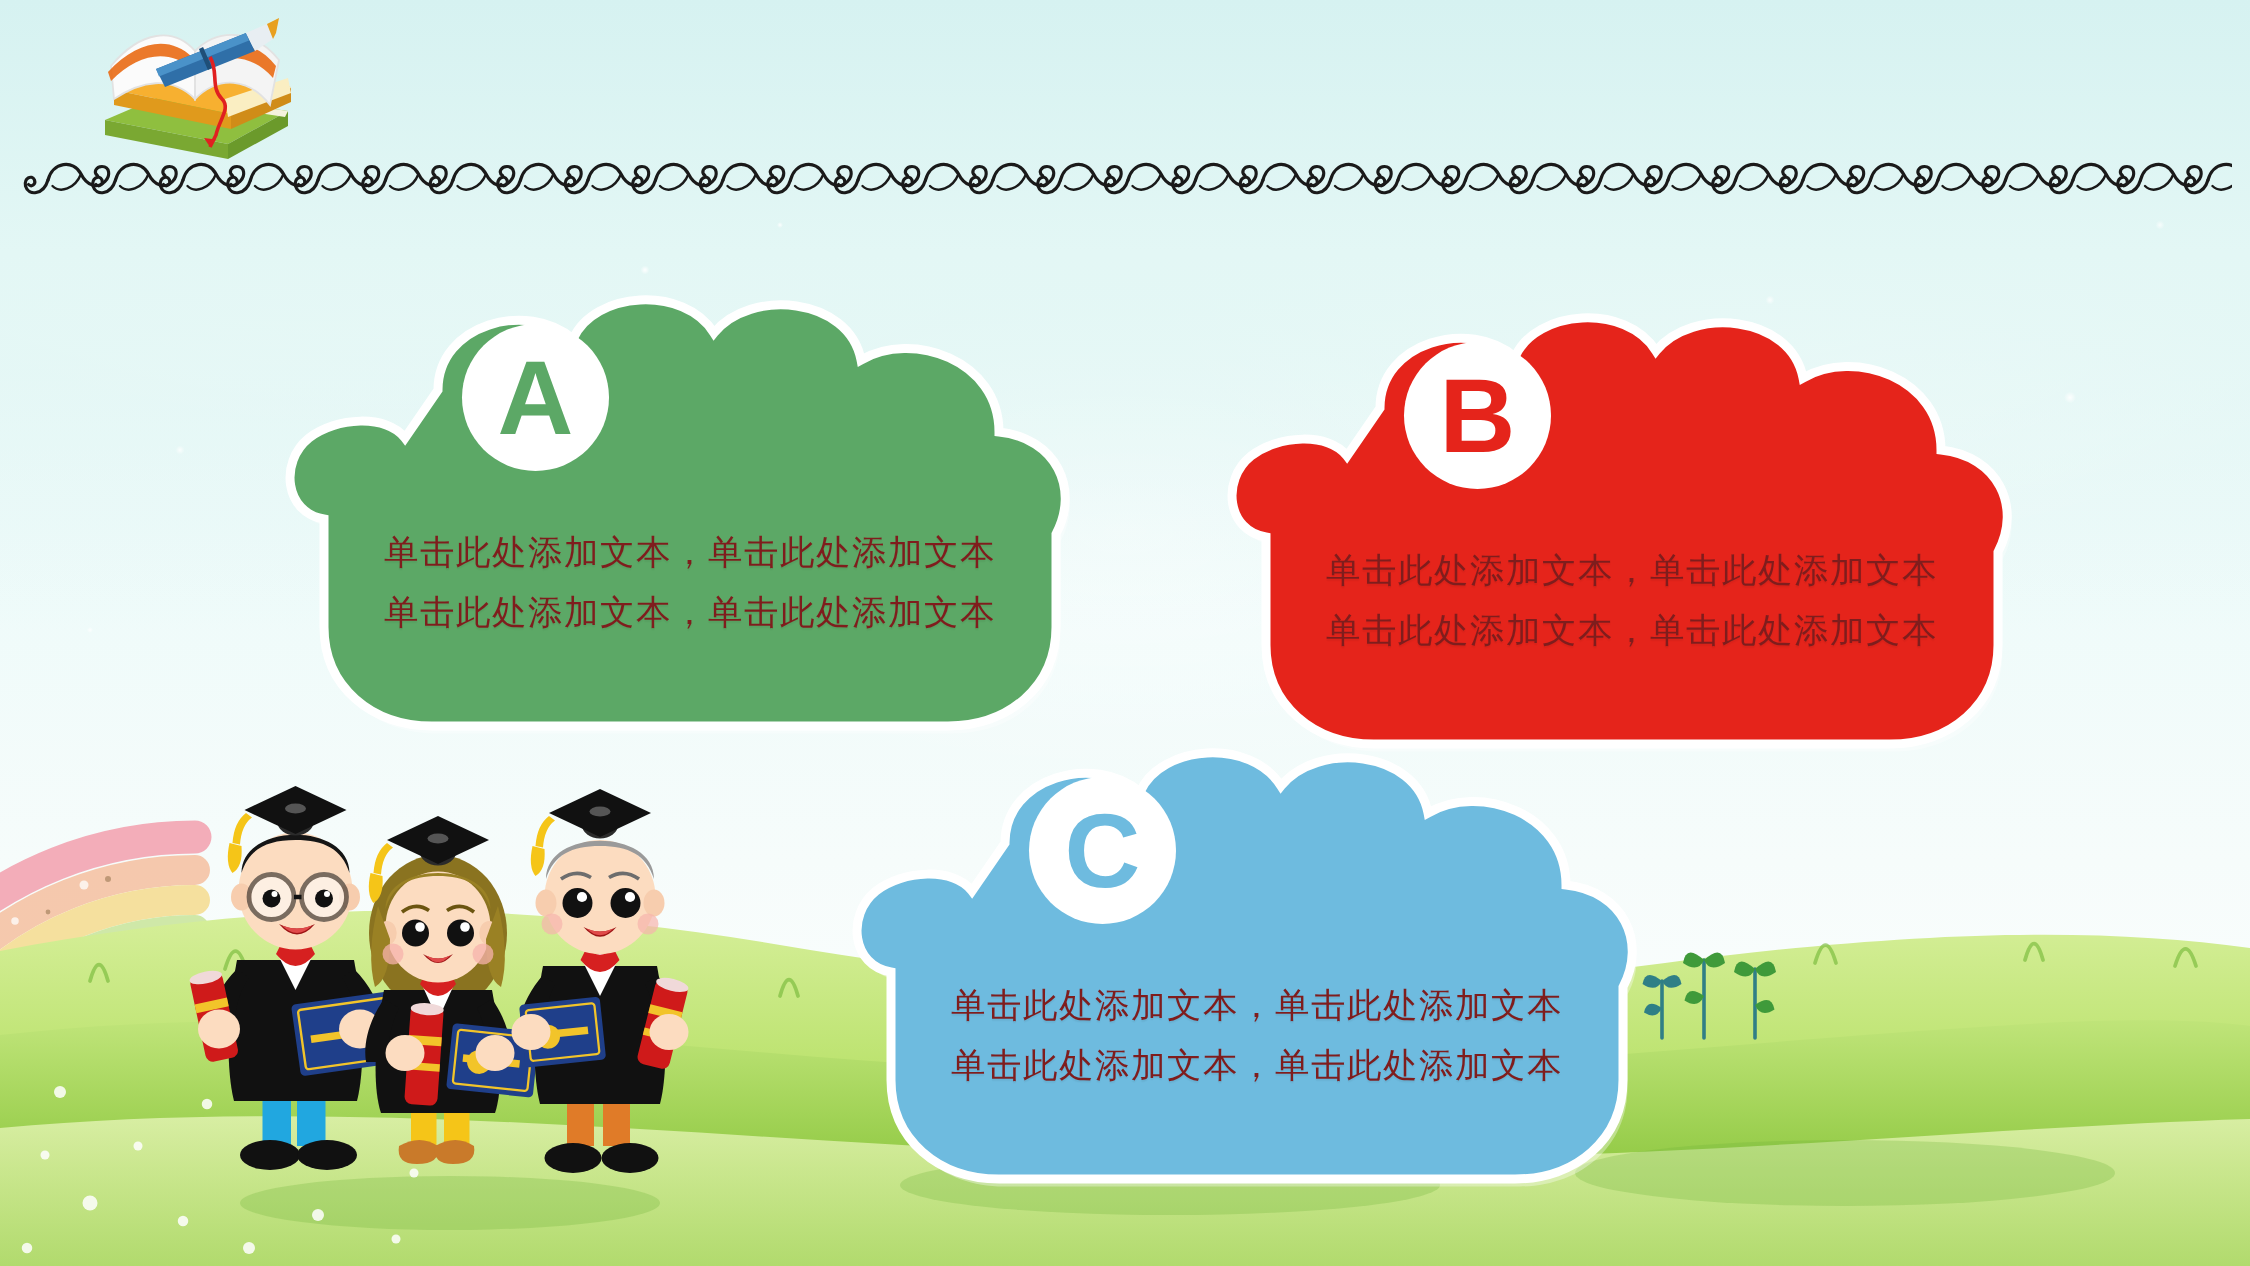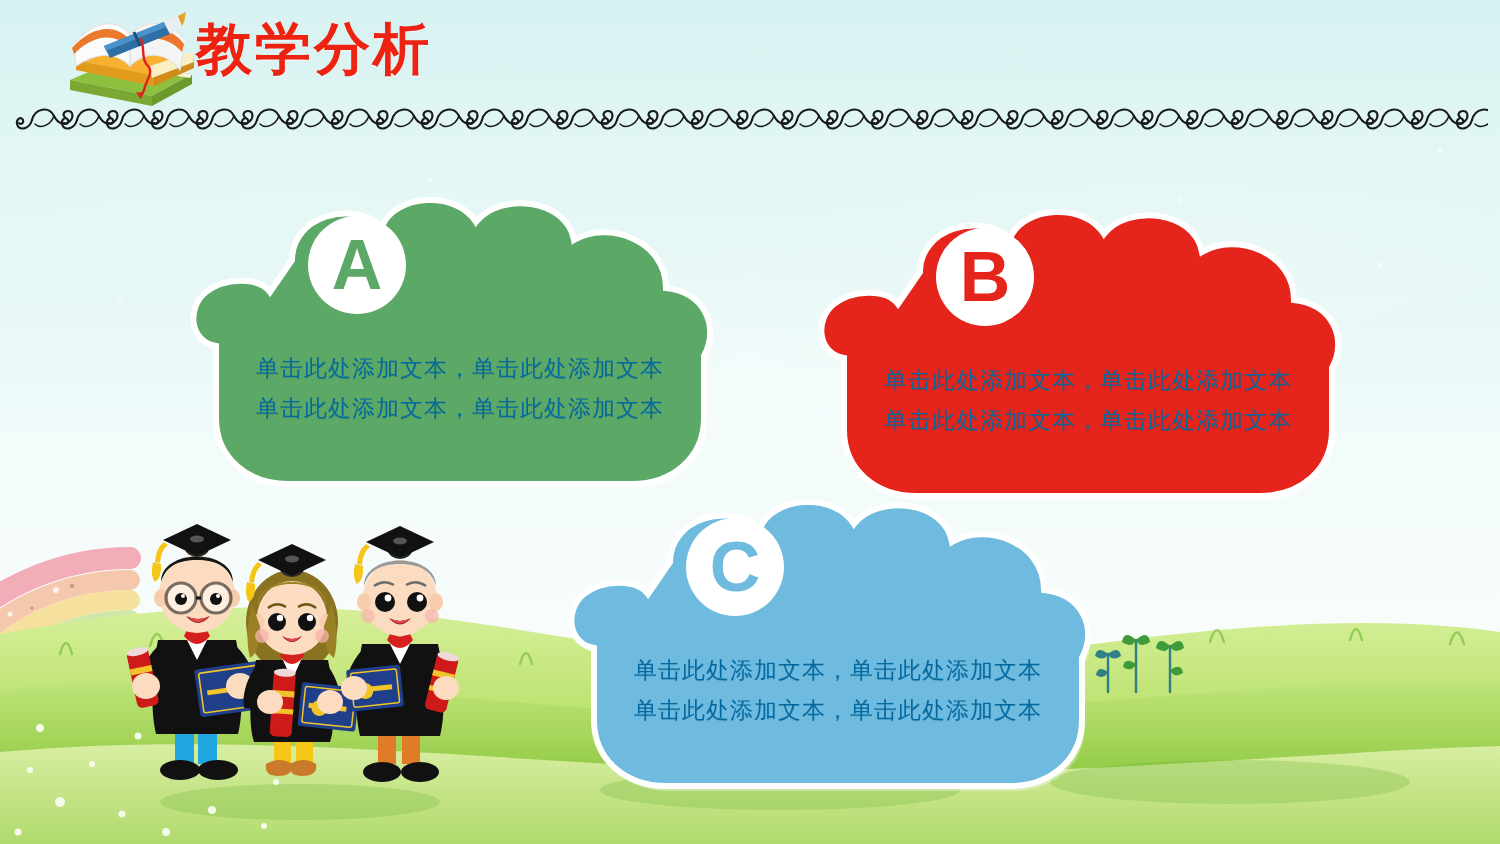--- a/index.html
+++ b/index.html
@@ -53,21 +53,21 @@
     font-family:"Liberation Serif","DejaVu Serif",serif;
     text-shadow:0 1px 0 rgba(255,255,255,.5);
   }
   .divider{position:absolute;left:14px;top:100px;width:1474px;height:34px;}
 
   
   .cloud{position:absolute;}
   .cloud .shape{position:absolute;left:0;top:0;}
   .cloud .body-text{
     position:absolute;left:0;right:0;
-    text-align:center;color:#0369a1;
+    text-align:center;color:#7f1d1d;
     font-size:23px;line-height:40px;letter-spacing:1px;
     font-family:"Liberation Sans","DejaVu Sans",sans-serif;
     text-shadow:0 1px 1px rgba(0,0,0,.06);
     pointer-events:none;
   }
   .cloud .badge{
     position:absolute;border-radius:50%;background:#ffffff;
     display:flex;align-items:center;justify-content:center;
     font-weight:700;line-height:1;
     font-family:"Liberation Sans","DejaVu Sans",sans-serif;
@@ -238,21 +238,20 @@
         <path d="M50 42 L110 18 L112 23 L52 47 Z" fill="#4a92c9"></path>
         <path d="M110 18 L124 12 L128 22 L116 30 Z" fill="#e8eef2"></path>
         <path d="M124 12 L132 8 L130 18 L128 22 Z" fill="#e8a020"></path>
         <path d="M80 28 L86 42" stroke="#1f4f78" stroke-width="3"></path>
 
         <path d="M86 34 C92 44, 86 54, 94 62 C100 68, 92 76, 90 86 L86 94" stroke="#e02020" stroke-width="2.4" fill="none"></path>
         <path d="M86 94 l-4 -6 l8 1 z" fill="#e02020"></path>
       </svg>
     </div>
 
-    <div class="page-title">教学分析</div>
 
     <div class="divider">
       <svg width="1474" height="34" viewBox="0 0 1474 34">
         <defs>
           <g id="flourish-unit">
             <path d="M0 16 C 3 4, 17 2, 22 12 C 26 20, 33 22, 38 17 C 42 13, 41 7, 36 7 C 32 7, 30 11, 33 13" fill="none" stroke="#1a1a1a" stroke-width="2.1" stroke-linecap="round"></path>
             <path d="M0 16 C -3 26, -13 27, -15 20 C -16 15, -11 12, -9 16 C -8 19, -11 21, -13 19" fill="none" stroke="#1a1a1a" stroke-width="2.1" stroke-linecap="round"></path>
             <path d="M22 12 C 18 22, 8 25, 3 20" fill="none" stroke="#1a1a1a" stroke-width="1.6" stroke-linecap="round"></path>
           </g>
         </defs>

